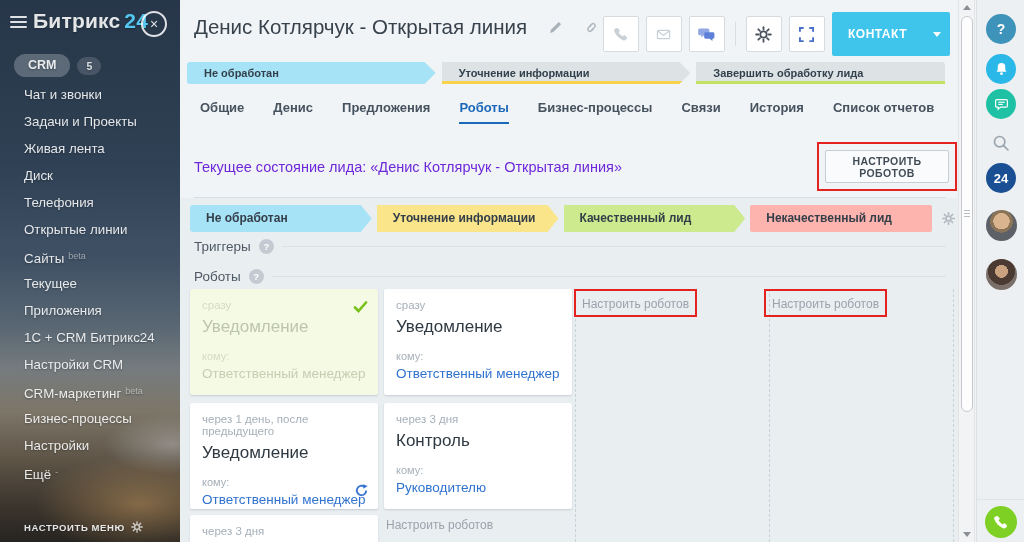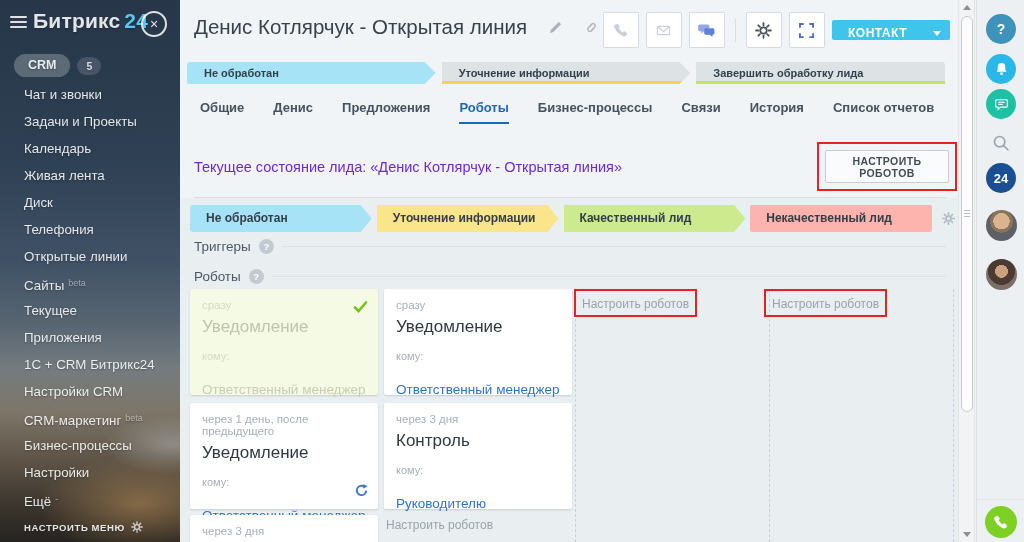--- a/index.html
+++ b/index.html
@@ -49,21 +49,21 @@
   .title-row { position:absolute; left:14px; top:15px; display:flex; align-items:center; gap:22px; }
   .page-title { font-size:20.5px; color:#37424d; }
   .icon-btn-plain { cursor:pointer; display:inline-flex; }
   .toolbar { position:absolute; top:12px; right:8px; display:flex; align-items:center; gap:7px; }
   .sq-btn {
     width:36px; height:36px; background:#fff; border:1px solid #d6dbdf; border-radius:2px;
     display:flex; align-items:center; justify-content:center; cursor:pointer;
   }
   .tb-sep { width:1px; height:24px; background:#d9dee2; margin:0 3px; }
   .contact-btn {
-    height:20px; background:#3fc4ec; border-radius:2px; display:flex; align-items:flex-end; cursor:pointer; overflow:hidden;
+    height:44px; background:#3fc4ec; border-radius:2px; display:flex; align-items:center; cursor:pointer; overflow:hidden;
   }
   .contact-label { padding:0 16px; display:flex; align-items:center; font-size:12px; font-weight:700; color:#fff; letter-spacing:.5px; }
   .contact-div { width:1px; background:rgba(255,255,255,.45); margin:7px 0; }
   .contact-caret { width:26px; display:flex; align-items:center; justify-content:center; }
   .caret-down { width:0; height:0; border:4px solid transparent; border-top:5px solid #fff; margin-top:4px; }
   
   .stages { position:absolute; top:62px; left:7px; width:758px; height:22px; display:flex; gap:6px; }
   .stage { flex:1; position:relative; font-size:11px; font-weight:700; color:#33414d;
            line-height:22px; padding-left:17px; cursor:pointer; }
   .stage.tip { clip-path:polygon(0 0, calc(100% - 11px) 0, 100% 50%, calc(100% - 11px) 100%, 0 100%); }
@@ -97,21 +97,21 @@
                  font-size:9.5px; font-weight:700; text-align:center; line-height:15px; cursor:pointer; }
   .section-line { flex:1; height:1px; background:#dce1e5; }
   
   .grid { position:absolute; left:10px; top:289px; width:768px; height:253px; }
   .colsep { position:absolute; top:0; height:253px; width:0; border-left:1px dashed rgba(150,166,180,.4); }
   .card { position:absolute; width:188px; height:106px; background:#fff; border-radius:2px;
           box-shadow:0 1px 2px rgba(82,92,105,.22); padding:10px 12px; z-index:1; cursor:pointer; }
   .card .time { font-size:11.5px; color:#a6afb8; }
   .card .action { font-size:17px; color:#2f3942; margin-top:6px; }
   .card .tolabel { font-size:11px; color:#a6afb8; margin-top:13px; }
-  .card .to { font-size:13.5px; color:#3072cf; margin-top:20px; cursor:pointer; display:inline-block; }
+  .card .to { font-size:13.5px; color:#3072cf; margin-top:4px; cursor:pointer; display:inline-block; }
   .card.done { background:#f5fae5; }
   .card.done .time, .card.done .tolabel { color:#d4dac4; }
   .card.done .action { color:#bdc6ab; }
   .card.done .to { color:#c6ceb2; }
   .check-ic { position:absolute; top:10px; right:10px; }
   .cycle-ic { position:absolute; right:9px; bottom:7px; }
   .cfg-link { font-size:12px; color:#9aa3ac; cursor:pointer; white-space:nowrap; }
   .red-box-link { position:absolute; border:2px solid #e42320; padding:3px 6px; }
   
   .vscroll { position:absolute; left:958px; top:0; width:17px; height:542px; background:#f2f3f4;
@@ -151,21 +151,20 @@
       </div>
     <div class="logo"><span>Битрикс</span><span class="suffix">24</span></div>
     <div class="close-btn">×</div>
     <div class="crm-row">
       <span class="crm-pill">CRM</span>
       <span class="crm-count">5</span>
     </div>
     <ul class="side-menu">
       <li><span>Чат и звонки</span></li>
       <li><span>Задачи и Проекты</span></li>
-      <li><span>Календарь</span></li>
       <li><span>Живая лента</span></li>
       <li><span>Диск</span></li>
       <li><span>Телефония</span></li>
       <li><span>Открытые линии</span></li>
       <li><span>Сайты</span><span class="side-badge">beta</span></li>
       <li><span>Текущее</span></li>
       <li><span>Приложения</span></li>
       <li><span>1С + CRM Битрикс24</span></li>
       <li><span>Настройки CRM</span></li>
       <li><span>CRM-маркетинг</span><span class="side-badge">beta</span></li>

